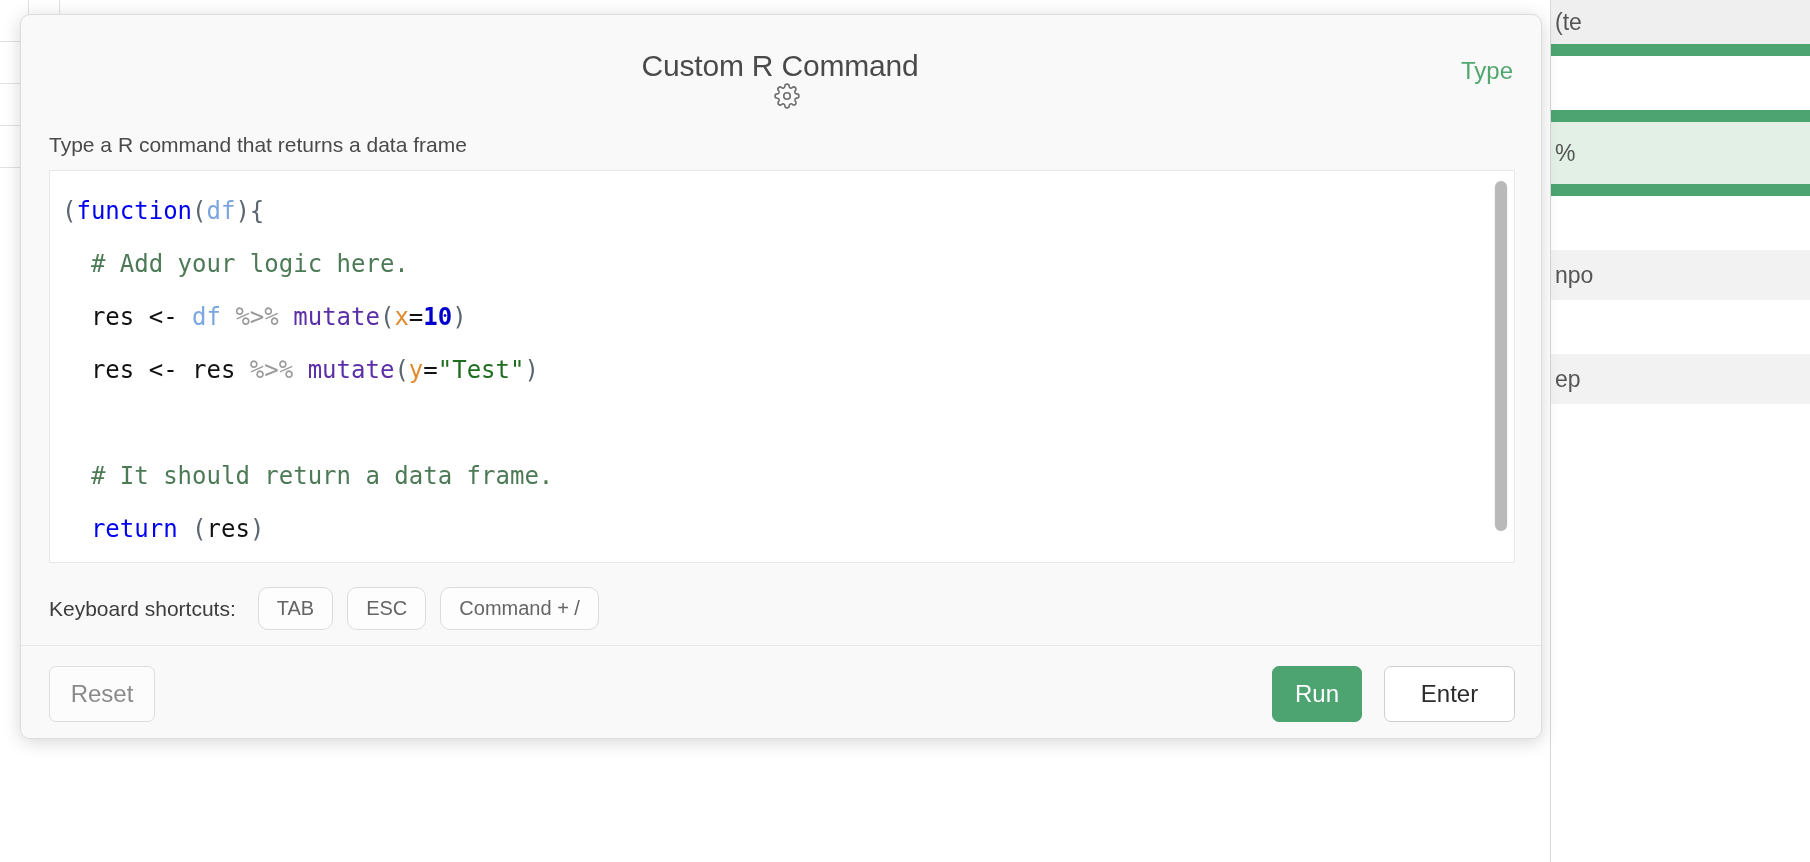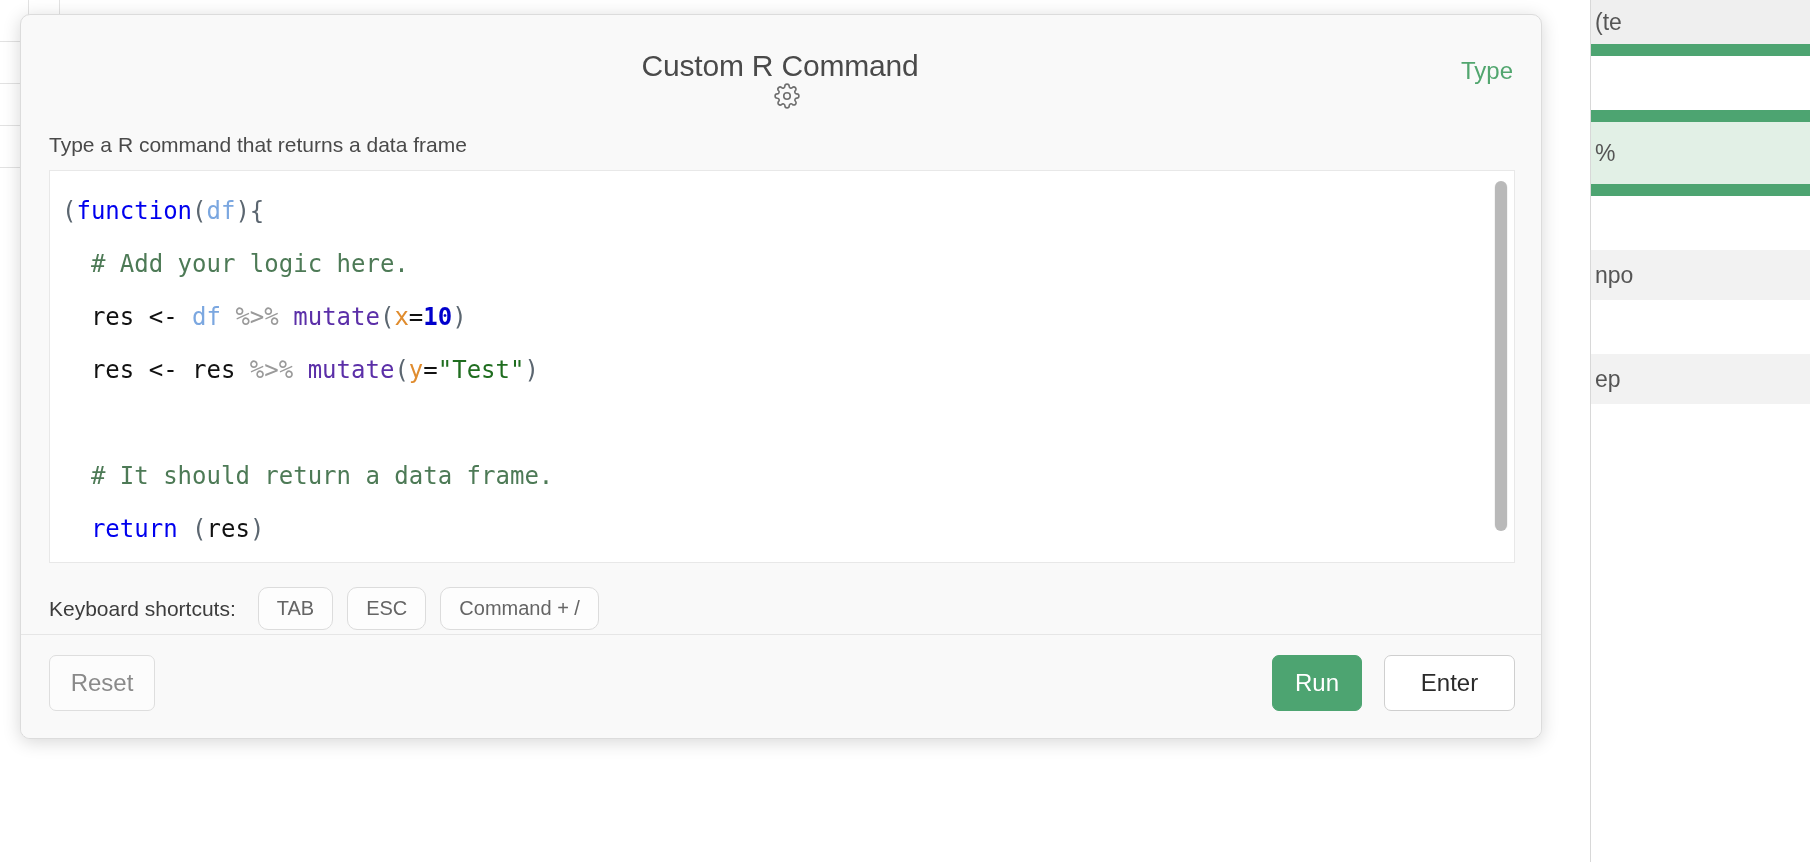--- a/index.html
+++ b/index.html
@@ -32,21 +32,21 @@
   .bg-col-left-inner {
     position: absolute;
     left: 0; top: 0;
     width: 28px; height: 200px;
     border-right: 1px solid #e2e2e2;
   }
 
   .bg-right {
     position: absolute;
     right: 0; top: 0;
-    width: 220px; height: 862px;
+    width: 260px; height: 862px;
     border-left: 1px solid #d8d8d8;
     box-sizing: border-box;
   }
   .bg-right .r-row {
     position: relative;
     box-sizing: border-box;
     padding: 6px 0 6px 4px;
     font-size: 23px;
     color: #555;
     white-space: nowrap;
@@ -201,21 +201,21 @@
     color: #656565;
     white-space: nowrap;
   }
 
   
   .dlg-footer {
     position: absolute;
     left: 0;
     bottom: 0;
     width: 100%;
-    height: 104px;
+    height: 93px;
     border-top: 1px solid #e6e6e6;
     background: #f9f9f9;
     box-sizing: border-box;
   }
   .btn {
     position: absolute;
     border-radius: 7px;
     font-size: 24px;
     cursor: pointer;
     box-sizing: border-box;

